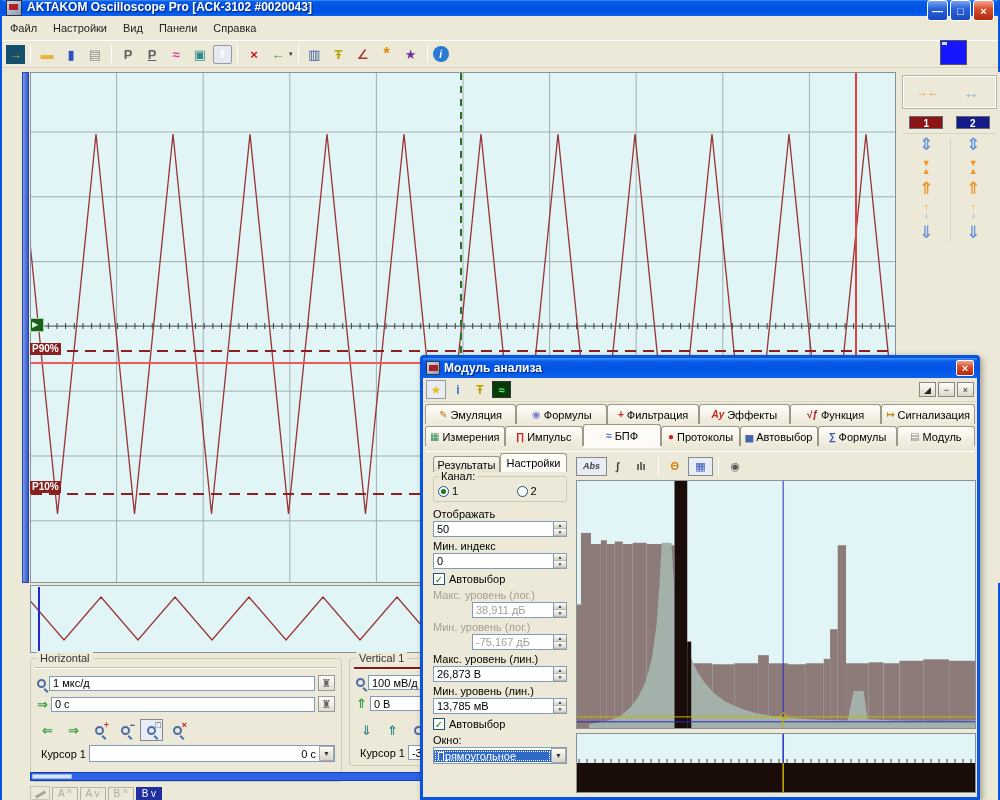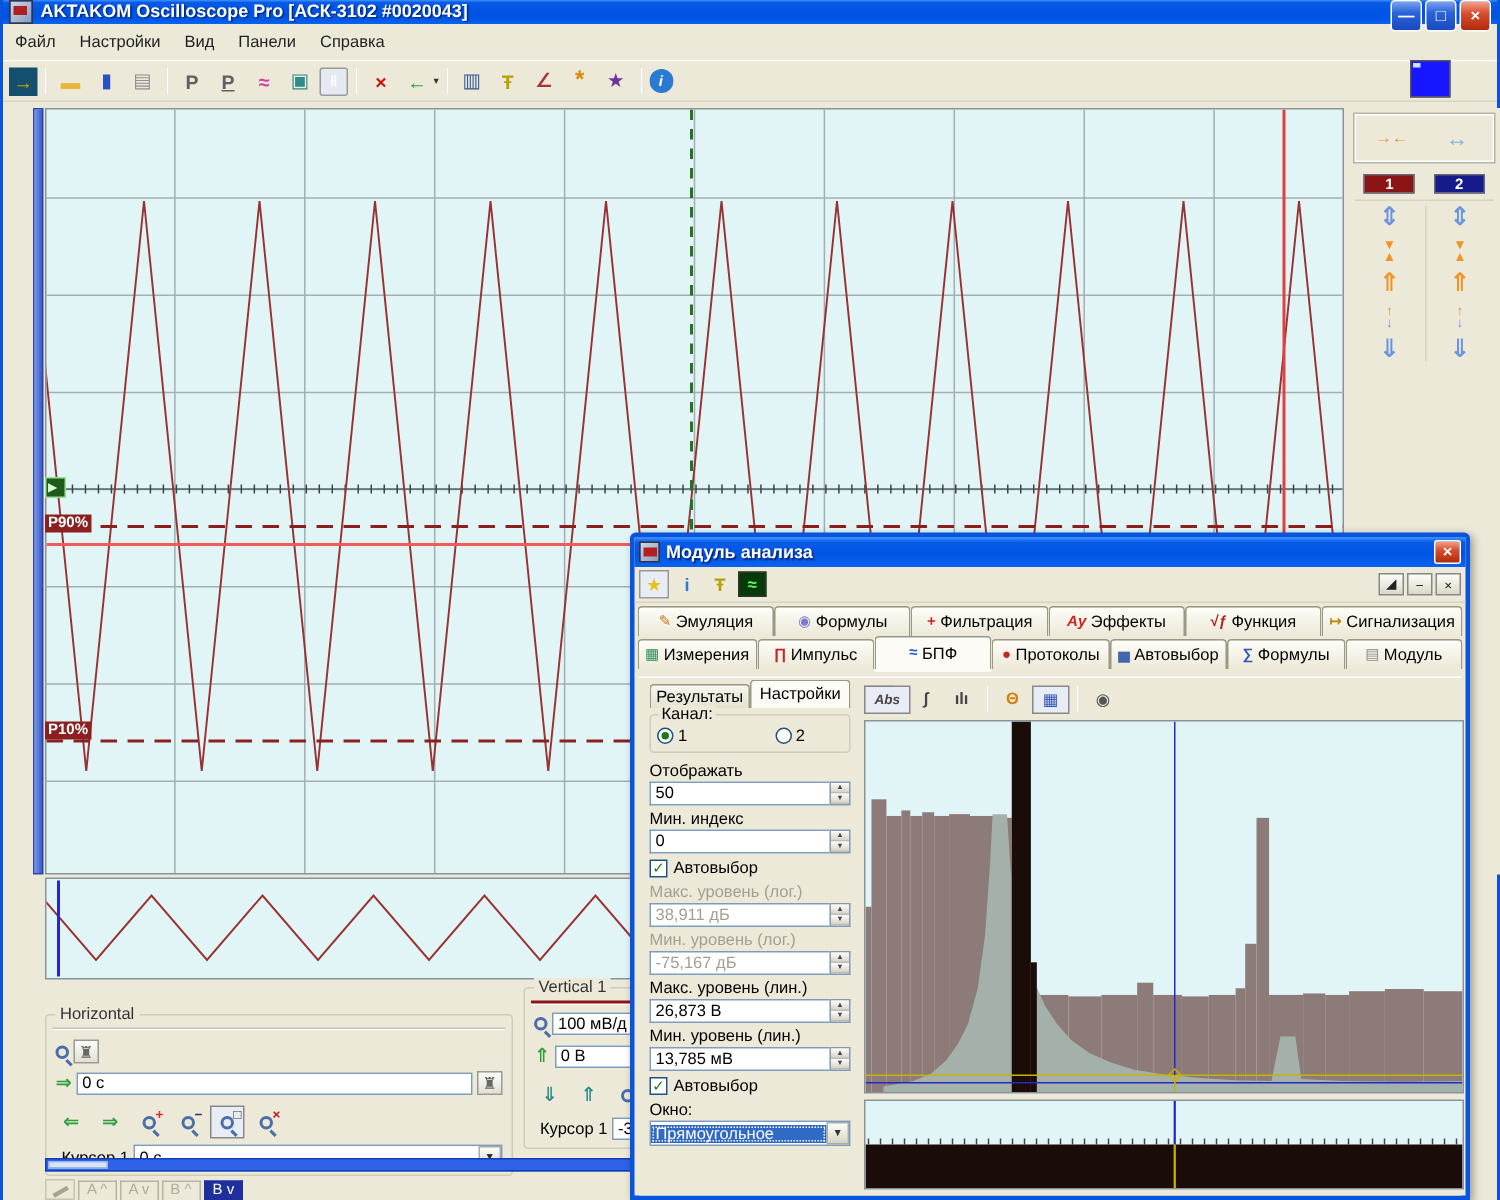--- a/index.html
+++ b/index.html
@@ -100,21 +100,21 @@
   .lp-tab{flex:1;border:1px solid #9a9886;border-bottom:none;border-radius:3px 3px 0 0;text-align:center;height:16px;line-height:16px;background:linear-gradient(#f8f6ee,#e4e1d0);}
   .lp-tab.active{height:19px;line-height:19px;background:#fcfbf6;font-weight:normal;}
   .lp-group{border:1px solid #d0ccb8;border-radius:3px;position:relative;padding:8px 4px 4px;margin-bottom:6px;display:flex;gap:33px;}
   .lp-group .legend{position:absolute;top:-7px;left:5px;background:#ece9d8;padding:0 2px;}
   .radio{width:11px;height:11px;border:1px solid #1d5281;border-radius:50%;background:#fff;position:relative;display:inline-block;margin-right:3px;vertical-align:-2px;}
   .radio.on::after{content:"";position:absolute;left:2px;top:2px;width:5px;height:5px;border-radius:50%;background:#1a7a1a;}
   .lp-label{margin:3px 0 1px;color:#000;}
   .lp-label.dis{color:#a39f93;}
   .spin{display:flex;height:16px;margin-bottom:2px;}
   .spin .sval{flex:1;background:#fff;border:1px solid #7f9db9;border-right:none;padding:1px 3px;line-height:13px;}
-  .spin.dis .sval{color:#a39f93;}
+  .spin.dis .sval{color:#a39f93;margin-left:39px;}
   .spin .sbtns{width:14px;border:1px solid #7f9db9;display:flex;flex-direction:column;}
   .spin .sb{flex:1;background:linear-gradient(#fdfdfa,#d8d4c4);font-size:5px;display:flex;align-items:center;justify-content:center;color:#445;border-bottom:1px solid #bbb;}
   .chkrow{display:flex;align-items:center;gap:4px;margin:4px 0;}
   .chk{width:12px;height:12px;background:#fff;border:1px solid #1d5281;font-size:10px;line-height:11px;text-align:center;color:#1a7a1a;font-weight:bold;}
   .combo.sel .cval{background:#316ac5;color:#fff;outline:1px dotted #fff;outline-offset:-2px;}
   
   #fft-toolbar{position:absolute;left:150px;top:3px;height:22px;display:flex;align-items:center;gap:2px;}
   .fbtn{min-width:20px;height:19px;display:flex;align-items:center;justify-content:center;font-size:11px;font-weight:bold;border:1px solid transparent;padding:0 6px;color:#444;}
   .fbtn.pressed{border:1px solid #888;background:#e8ecf4;}
   .fbtn.calc{background:#ffe87a;border:1px solid #888;}
@@ -334,25 +334,26 @@
     </div>
   </div>
 
   <div id="preview" class="abs">
     <svg id="preview-svg" width="938" height="66">
         <polyline points="-4,11 33,54 70,11 107,54 144,11 181,54 218,11 255,54 292,11 329,54 366,11 403,54 440,11 477,54 514,11 551,54 588,11 625,54 662,11 699,54 736,11 773,54 810,11 847,54 884,11 921,54 958,11 995,54" fill="none" stroke="#993333" stroke-width="1.3"></polyline>
         <line x1="8" y1="1" x2="8" y2="65" stroke="#2828c8" stroke-width="2"></line>
       </svg>
   </div>
 
-  <div class="groupbox" style="left:28px;top:676px;width:312px;height:108px;">
+  <div class="groupbox" style="left:28px;top:658px;width:312px;height:124px;text-align:right;">
     <div class="gb-title">Horizontal</div>
     <div class="gb-rule"></div>
     <div class="frow" style="left:6px;top:16px;right:6px;">
       <span class="lens"></span>
+      <div class="field" style="flex:1;">1 мкс/д</div>
       <div class="auto-btn">♜</div>
     </div>
     <div class="frow" style="left:6px;top:37px;right:6px;">
       <span class="g-arrow">⇒</span>
       <div class="field" style="flex:1;">0 с</div>
       <div class="auto-btn">♜</div>
     </div>
     <div class="frow" style="left:5px;top:60px;">
       <div class="zbtn" style="color:#2e9e3e;">⇐</div>
       <div class="zbtn" style="color:#2e9e3e;">⇒</div>

